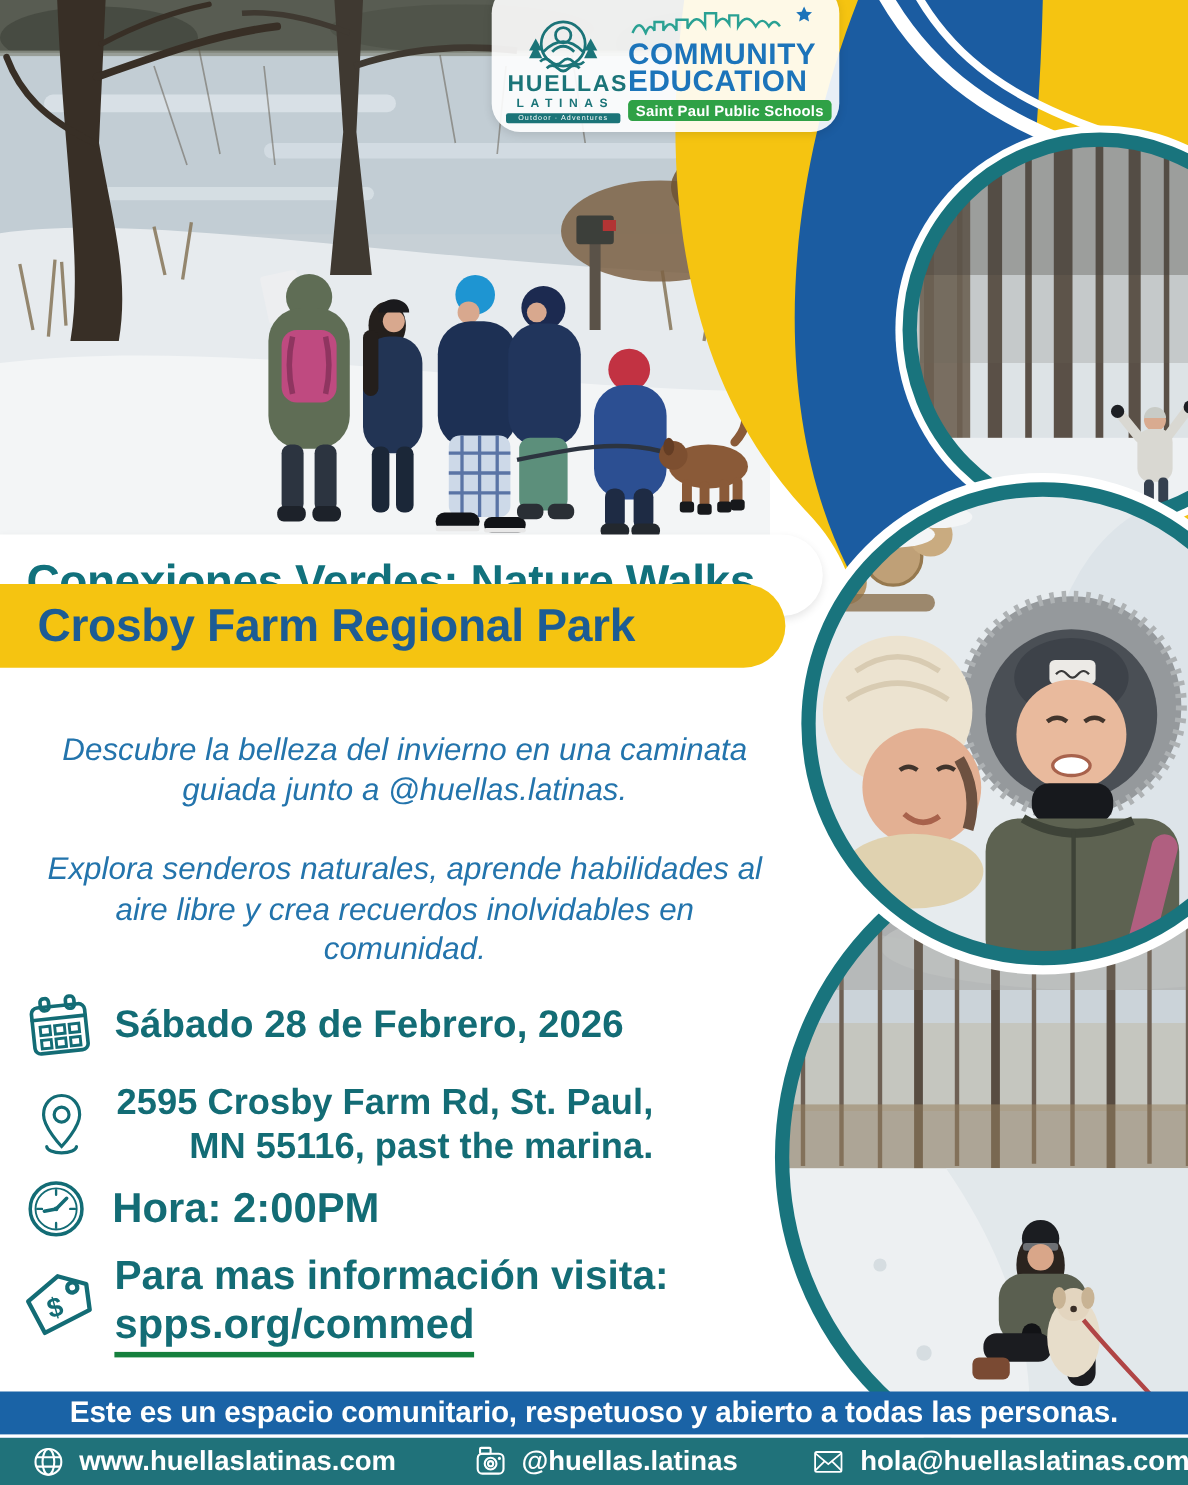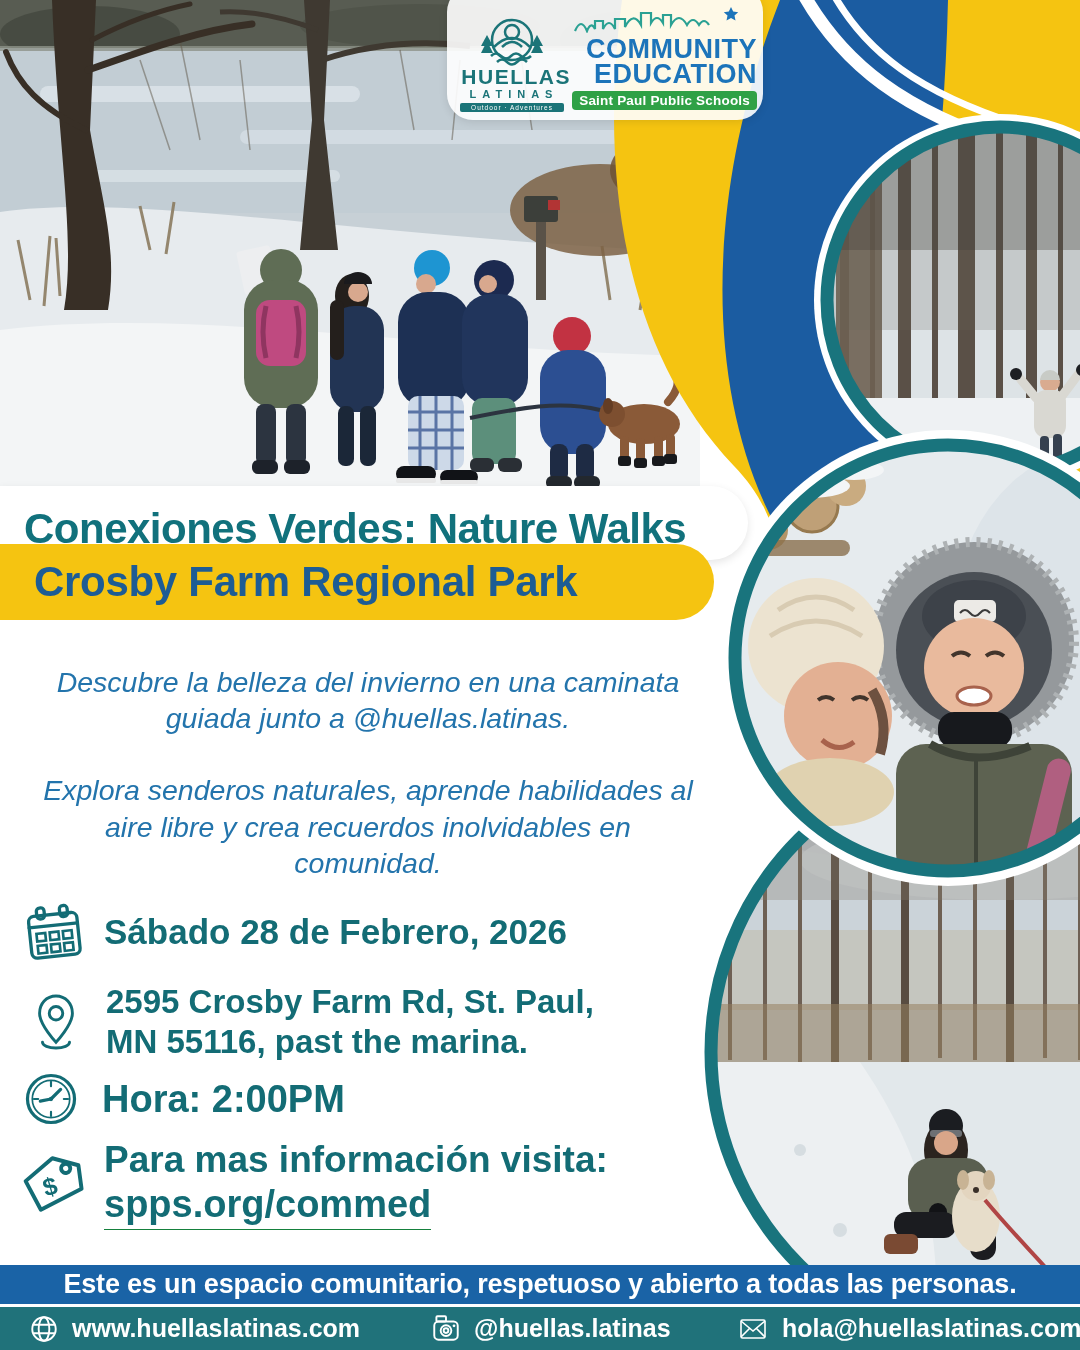--- a/index.html
+++ b/index.html
@@ -14,48 +14,48 @@
   
   .logo-badge{left:447px;top:-14px;width:316px;height:134px;background:rgba(255,255,255,.90);
               border-radius:26px;z-index:6;display:flex;align-items:flex-end;padding:12px 6px 8px 6px;
               box-sizing:border-box;box-shadow:0 2px 8px rgba(0,0,0,.10);}
   .lb-left{width:122px;text-align:center;}
   .lb-left .emblem{display:block;margin:0 auto -2px auto;}
   .hl-name{color:#1B7478;font-weight:800;font-size:21px;letter-spacing:1.5px;line-height:1;text-align:right;}
   .hl-sub{color:#1B7478;font-weight:700;font-size:11px;letter-spacing:6px;line-height:1.3;margin-left:4px;}
   .hl-tag{background:#1B7478;color:#fff;font-size:6.5px;letter-spacing:1px;border-radius:2px;
           width:104px;margin:2px auto 0 auto;padding:1px 0;}
-  .lb-right{flex:1;text-align:right;padding-bottom:2px;}
+  .lb-right{flex:1;text-align:left;padding-bottom:2px;}
   .ce-line{color:#1C74BA;font-weight:800;font-size:27px;line-height:.95;letter-spacing:.5px;}
   .ce-pill{display:inline-block;background:#2FA146;color:#fff;font-weight:700;font-size:13.5px;
            border-radius:4px;padding:2px 7px;margin-top:3px;letter-spacing:.2px;}
   
   .title-banner{left:0;top:486px;width:748px;height:74px;background:#ffffff;z-index:5;
                 border-radius:0 37px 37px 0;display:flex;align-items:center;
                 box-shadow:0 3px 8px rgba(0,0,0,.10);}
   .title-banner h1{margin:12px 0 0 24px;font-size:42px;font-weight:800;letter-spacing:-.5px;color:#11717C;}
-  .subtitle-pill{left:0;top:544px;width:714px;height:76px;background:#F5C411;z-index:5;
+  .subtitle-pill{left:0;top:531px;width:714px;height:76px;background:#F5C411;z-index:5;
                  border-radius:0 38px 38px 0;display:flex;align-items:center;}
   .subtitle-pill h2{margin:0 0 0 34px;font-size:42px;font-weight:800;letter-spacing:-.3px;color:#1D5C94;}
   
   .intro{left:38px;top:664px;width:660px;z-index:4;text-align:center;color:#2374AC;
          font-size:28.5px;font-weight:500;line-height:1.27;}
   .intro p{margin:0 0 36px 0;font-style:italic;}
   
   .detail-row{z-index:4;display:flex;align-items:center;color:#136C75;font-weight:800;}
   .d-icon{flex:0 0 auto;}
   .row-date{left:22px;top:900px;}
   .row-date .d-txt{font-size:35px;margin-left:18px;}
-  .row-addr{left:28px;top:982px;align-items:center;}
+  .row-addr{left:28px;top:982px;align-items:center;text-align:right;}
   .row-addr .d-txt{font-size:33px;line-height:1.22;margin-left:22px;}
   .row-time{left:20px;top:1068px;}
   .row-time .d-txt{font-size:38px;margin-left:20px;}
   .row-info{left:14px;top:1138px;align-items:center;}
   .row-info .d-txt{font-size:37px;line-height:1.2;margin-left:14px;}
-  .info-link{display:inline-block;color:#136C75;border-bottom:1px solid #15803d;padding-bottom:1px;
+  .info-link{display:inline-block;color:#136C75;border-bottom:5px solid #15803d;padding-bottom:1px;
              text-decoration:none;font-size:38px;font-weight:800;}
   
   .note-banner{left:0;top:1265px;width:1080px;height:39px;background:#1A63A6;z-index:7;
                color:#fff;font-weight:700;font-size:27px;letter-spacing:-.2px;
                display:flex;align-items:center;justify-content:center;border-bottom:3px solid #ffffff;}
   .footer-bar{left:0;top:1307px;width:1080px;height:43px;background:#20727A;z-index:7;}
   .footer-item{position:absolute;top:0;height:43px;display:flex;align-items:center;color:#fff;
                font-weight:700;font-size:25px;}
   .footer-item svg{margin-right:12px;}
   .fi-web{left:28px;} .fi-ig{left:430px;} .fi-mail{left:736px;}

